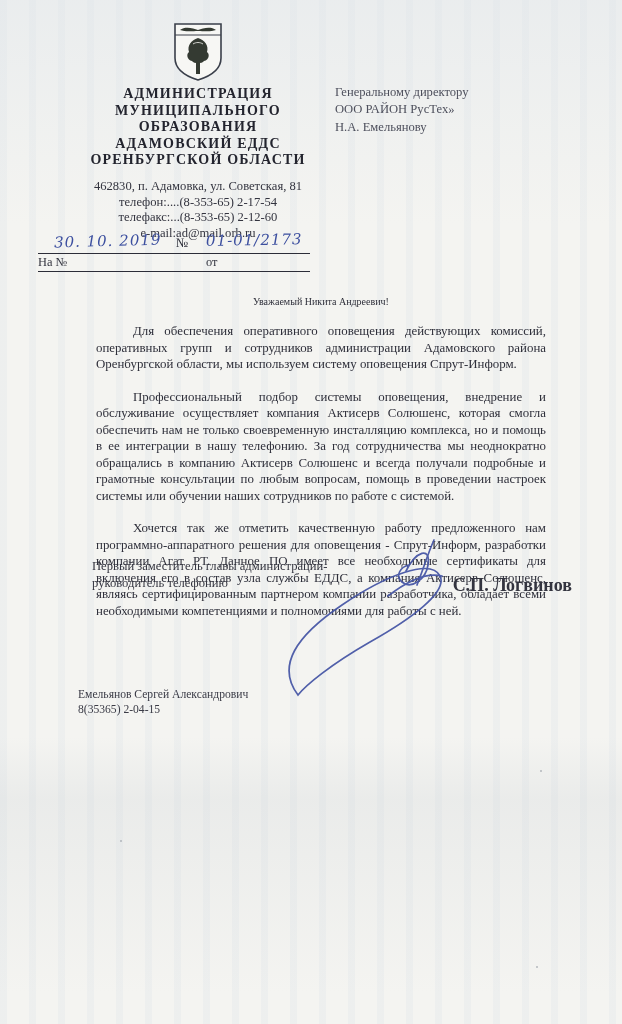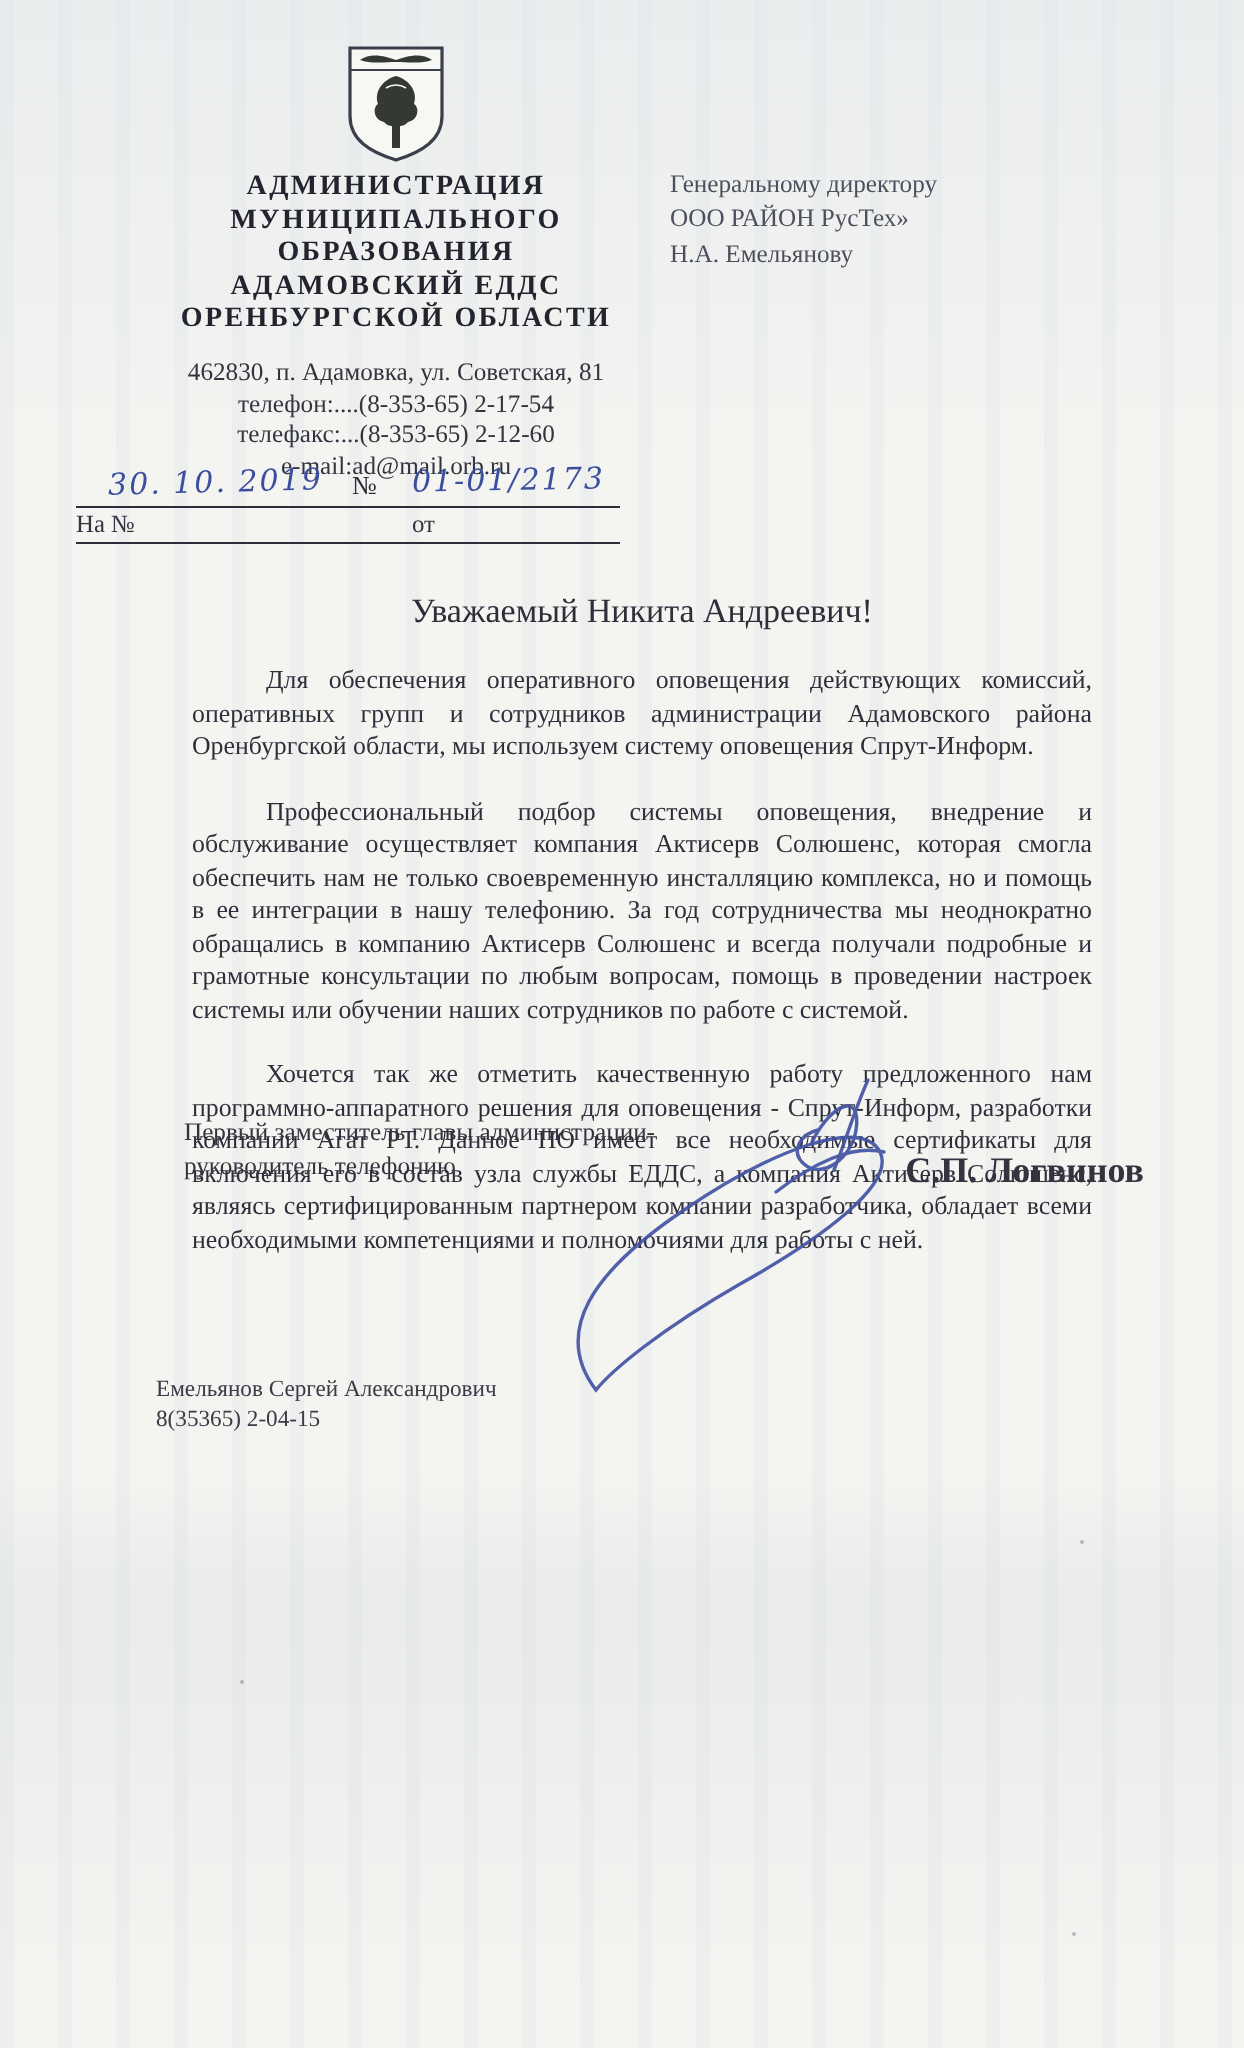--- a/index.html
+++ b/index.html
@@ -28,21 +28,21 @@
   .ref-date-row{position:relative;height:22px;border-bottom:1.4px solid #2c2d38;}
   .hw{font-family:"DejaVu Serif", serif;font-style:italic;color:#3c4f9f;font-size:15px;letter-spacing:1px;}
   .hw-date{position:absolute;left:16px;top:1px;transform:rotate(-1.5deg);}
   .num-sign{position:absolute;left:138px;top:4px;font-size:13px;color:#2c2d38;}
   .hw-num{position:absolute;left:168px;top:0;transform:rotate(-1deg);}
   .reply-row{position:relative;height:17px;border-bottom:1.4px solid #2c2d38;font-size:12.4px;color:#33343f;}
   .reply-prefix{position:absolute;left:0;top:1px;}
   .reply-from{position:absolute;left:168px;top:1px;text-align:center;}
   
   .bodyblock{position:absolute;left:80px;top:296px;width:482px;}
-  .salutation{text-align:center;font-size:17px;margin:0 0 12px 0;color:#2e2f3a;}
+  .salutation{text-align:center;font-size:10px;margin:0 0 12px 0;color:#2e2f3a;}
   .para{margin:16px;font-size:12.9px;line-height:16.5px;text-align:justify;text-indent:37px;color:#2e2f3a;}
   
   .sigrow{position:absolute;left:92px;top:558px;width:482px;display:flex;justify-content:space-between;}
   .pos{font-size:12.6px;line-height:16.5px;color:#33343f;}
   .signer{font-size:18px;color:#33343f;margin-top:17px;padding-right:2px;white-space:nowrap;font-weight:bold;}
   .scribble{position:absolute;left:268px;top:538px;pointer-events:none;}
   
   .footer{position:absolute;left:78px;top:688px;font-size:11.6px;line-height:14.5px;color:#3a3b46;}
   .speck{position:absolute;width:2px;height:2px;border-radius:50%;background:#9aa0a8;opacity:.7;}
 </style>

